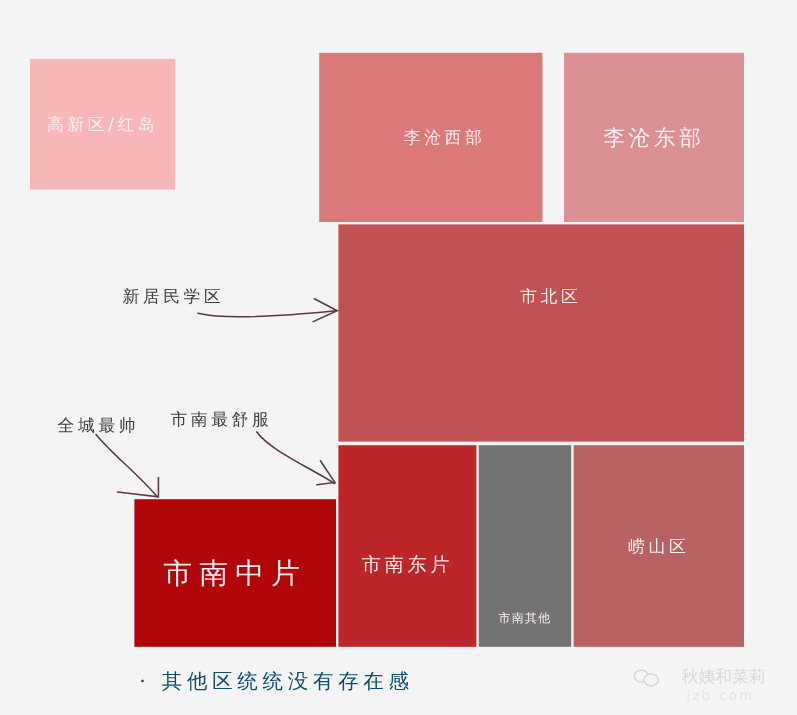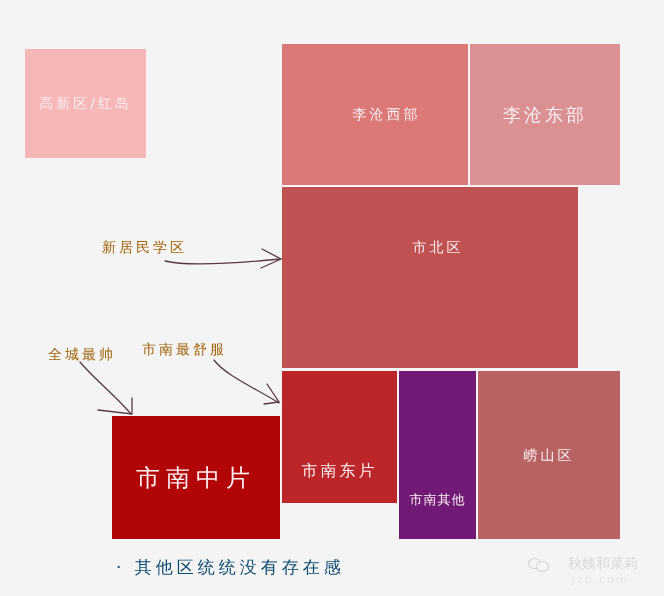--- a/index.html
+++ b/index.html
@@ -7,21 +7,21 @@
     width: 664px; height: 596px; overflow: hidden;
     background: #f4f4f5; position: relative;
     font-family: "DejaVu Sans", sans-serif;
   }
   .tile {
     position: absolute; display: flex; align-items: center; justify-content: center;
     color: #fbeff0; box-sizing: border-box;
   }
   .tile span { letter-spacing: 3px; white-space: nowrap; }
   .note {
-    position: absolute; color: #a16207; font-size: 14px; letter-spacing: 3px;
+    position: absolute; color: #404040; font-size: 14px; letter-spacing: 3px;
     white-space: nowrap; font-family: Liberation Serif, serif;
   }
   svg.arrows { position: absolute; left: 0; top: 0; pointer-events: none; }
   .caption {
     position: absolute; left: 116px; top: 556px; font-size: 17px; color: #0c4a6e;
     letter-spacing: 4px; font-family: "DejaVu Serif", serif; white-space: nowrap;
   }
   .watermark {
     position: absolute; left: 528px; top: 555px; display: flex; align-items: center; gap: 18px;
     color: #d9d9dc; font-size: 14px; white-space: nowrap;
@@ -35,36 +35,36 @@
   }
 </style>
 </head>
 <body>
 
 <div id="canvas">
 
   <div class="tile" style="left: 25px; top: 49px; width: 121px; height: 109px; background: rgb(247, 182, 184); font-size: 14px;">
     <span>高新区/红岛</span>
   </div>
-  <div class="tile" style="left: 282px; top: 44px; width: 186px; height: 141px; background: rgb(219, 120, 120); font-size: 14px; padding-left: 23px;">
+  <div class="tile" style="left: 266px; top: 44px; width: 186px; height: 141px; background: rgb(219, 120, 120); font-size: 14px; padding-left: 23px;">
     <span>李沧西部</span>
   </div>
   <div class="tile" style="left: 470px; top: 44px; width: 150px; height: 141px; background: rgb(219, 144, 147); font-size: 18px;">
     <span>李沧东部</span>
   </div>
-  <div class="tile" style="align-items: flex-start; left: 282px; top: 187px; width: 296px; height: 181px; background: rgb(192, 82, 83); font-size: 14px; padding-left: 16px;">
+  <div class="tile" style="align-items: flex-start; left: 282px; top: 187px; width: 338px; height: 181px; background: rgb(192, 82, 83); font-size: 14px; padding-left: 16px;">
     <span style="margin-top:52px;">市北区</span>
   </div>
   <div class="tile" style="left: 112px; top: 416px; width: 168px; height: 123px; background: rgb(178, 5, 8); font-size: 24px;">
     <span style="letter-spacing:6px;">市南中片</span>
   </div>
-  <div class="tile" style="align-items: flex-start; left: 282px; top: 371px; width: 115px; height: 132px; background: rgb(188, 38, 40); font-size: 16px;">
+  <div class="tile" style="align-items: flex-start; left: 282px; top: 371px; width: 115px; height: 168px; background: rgb(188, 38, 40); font-size: 16px;">
     <span style="margin-top:90px;">市南东片</span>
   </div>
-  <div class="tile" style="align-items: flex-start; left: 399px; top: 371px; width: 77px; height: 168px; background: #701a75; font-size: 13px;">
+  <div class="tile" style="align-items: center; left: 399px; top: 371px; width: 77px; height: 168px; background: #737373; font-size: 10px;">
     <span style="margin-top:120px;letter-spacing:1px;">市南其他</span>
   </div>
   <div class="tile" style="align-items: flex-start; left: 478px; top: 371px; width: 142px; height: 168px; background: rgb(184, 98, 100); font-size: 14px;">
     <span style="margin-top:76px;">崂山区</span>
   </div>
 
   <div class="note" style="left:102px;top:239px;">新居民学区</div>
   <div class="note" style="left:48px;top:346px;">全城最帅</div>
   <div class="note" style="left:142px;top:341px;">市南最舒服</div>
 

